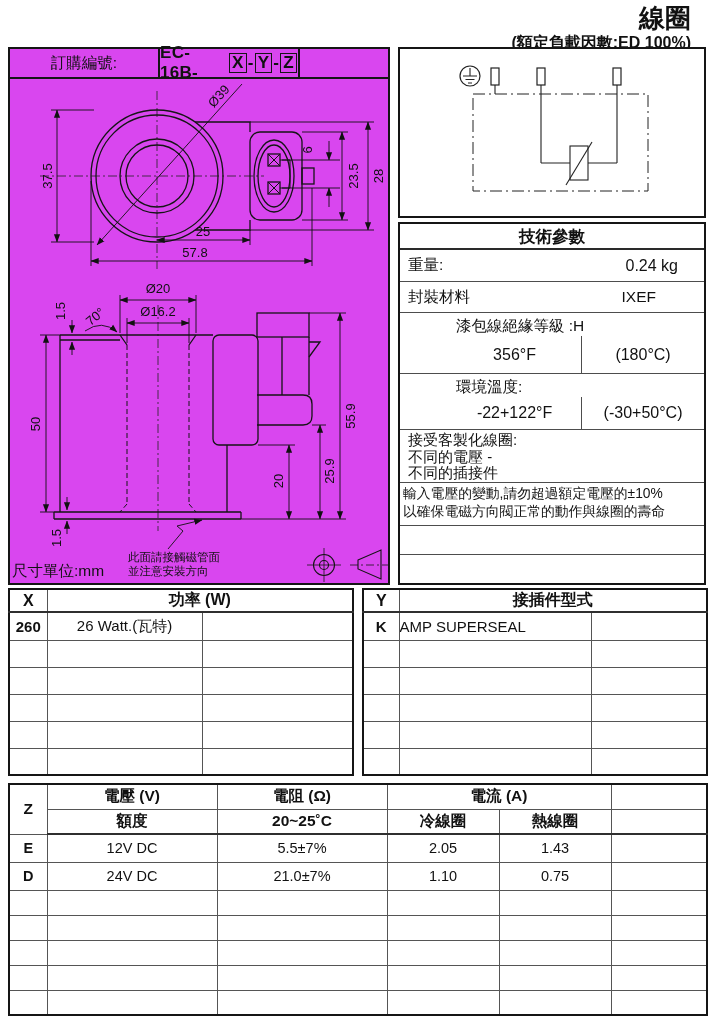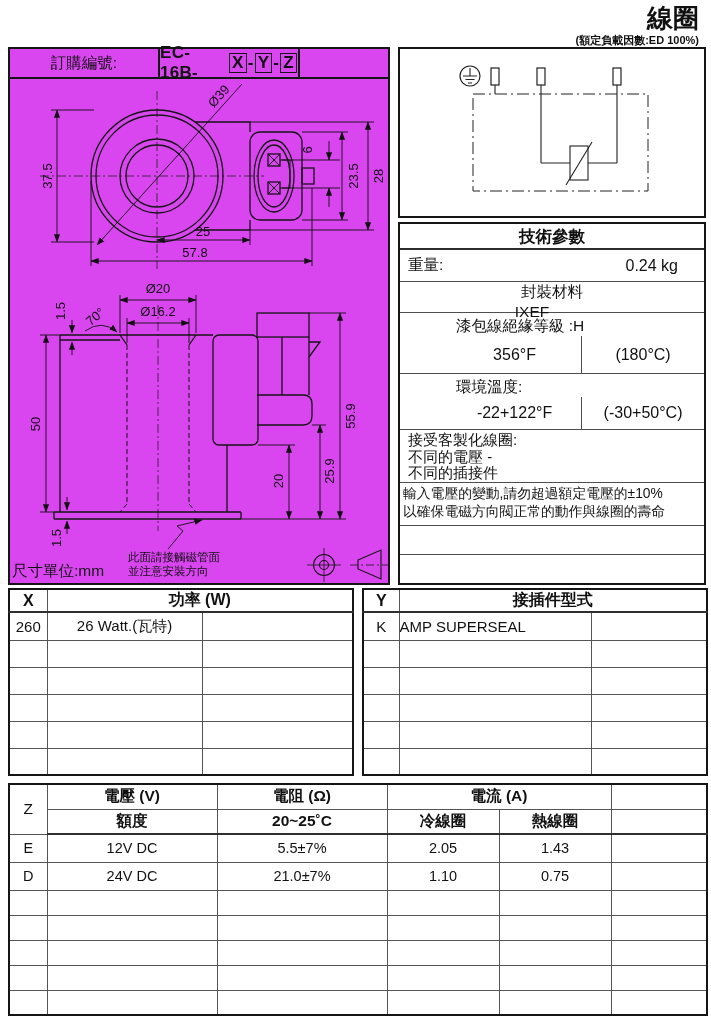--- a/index.html
+++ b/index.html
@@ -5,60 +5,60 @@
   * { margin:0; padding:0; box-sizing:border-box; }
   html,body { background:#fff; }
   body {
     width:711px; height:1022px; position:relative;
     font-family:"Liberation Sans","DejaVu Sans",sans-serif;
     color:#111;
   }
   .abs { position:absolute; }
 
   
-  .title-area { top:4px; right:12px; text-align:right; line-height:1.1; }
+  .title-area { top:4px; right:20px; text-align:right; line-height:1.1; }
   .doc-title { font-size:26px; font-weight:bold; }
-  .doc-subtitle { font-size:11px; font-weight:bold; margin-top:1px; }
+  .doc-subtitle { font-size:16px; font-weight:bold; margin-top:1px; }
 
   
   .left-panel { left:8px; top:47px; width:382px; height:538px; border:2px solid #151515; background:#d946ef; }
   .order-row { display:flex; height:30px; border-bottom:2px solid #151515; }
   .order-row .c1 { width:150px; border-right:2px solid #151515; display:flex; align-items:center; justify-content:center; font-size:15.5px; }
   .order-row .c2 { width:140px; border-right:2px solid #151515; display:flex; align-items:center; justify-content:center; font-size:17px; font-weight:bold; letter-spacing:.3px; }
   .order-row .c3 { flex:1; }
   .boxed { border:1.5px solid #151515; padding:0 2px; margin:0 1px; line-height:1.1; display:inline-block; }
 
   
   .schematic-panel { left:398px; top:47px; width:308px; height:171px; border:2px solid #151515; background:#fff; }
 
   
   .tech-panel { left:398px; top:222px; width:308px; height:363px; border:2px solid #151515; background:#fff; font-size:15.5px; }
   .tp-h { height:26px; line-height:25px; text-align:center; font-weight:bold; font-size:16.5px; border-bottom:2px solid #2a2a2a; }
   .tp-row { display:flex; justify-content:space-between; align-items:center; padding:0 8px; border-bottom:1.5px solid #4d4d4d; }
   .r-weight { height:32px; }
   .r-weight .val { padding-right:18px; font-size:16px; }
-  .r-material { height:31px;flex-direction:column; }
+  .r-material { height:31px; }
   .r-material .val { padding-right:40px; font-size:15.5px; }
   .tp-block { border-bottom:1.5px solid #4d4d4d;padding-left:48px; }
   .tp-block .lbl { padding:3px 8px 0 8px; line-height:20px; }
   .pair { display:flex; }
   .r-insul .pair { height:37px; }
   .r-ambient .pair { height:32px; }
   .pair .cell { width:52%; display:flex; align-items:center; justify-content:center; font-size:16px; }
   .pair .cell.rt { width:48%; border-left:1.5px solid #4d4d4d; }
   .r-custom { padding:2px 8px; height:53px; line-height:16.5px; font-size:15px; }
   .tp-note { padding:2px 2px 2px 3px; height:43px; line-height:18px; font-size:13.8px; border-bottom:1.5px solid #4d4d4d; }
   .tp-empty { height:29px; border-bottom:1.5px solid #4d4d4d; }
   .tp-empty.last { border-bottom:none; }
 
   
   table.grid { border-collapse:collapse; table-layout:fixed; border:2px solid #151515; background:#fff; }
   table.grid td { border:1.5px solid #555; font-size:15px; text-align:center; vertical-align:middle; overflow:hidden; white-space:nowrap; }
   table.grid tr.hdr td { height:23px; font-weight:bold; font-size:16px; border-bottom:2px solid #2f2f2f; }
-  table.grid td.code { font-weight:normal; }
+  table.grid td.code { font-weight:bold; }
   tr.xd td { height:28px; }
   tr.xe td { height:27px; }
   .y-val { text-align:left !important; padding-left:0; font-size:14.5px; }
   .x-val { font-size:15px; }
 
   tr.zh1 td, tr.zh2 td { height:25px; font-weight:bold; font-size:15.5px; }
   tr.zh2 td { border-bottom:2px solid #2f2f2f; }
   tr.zd td { height:28px; font-size:14.5px; }
   tr.ze td { height:25px; }
 

